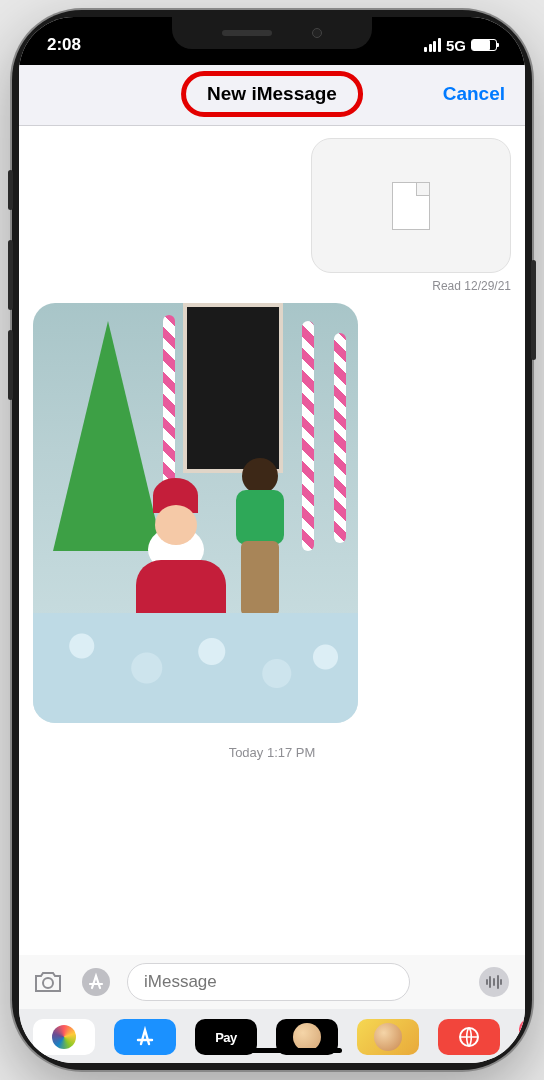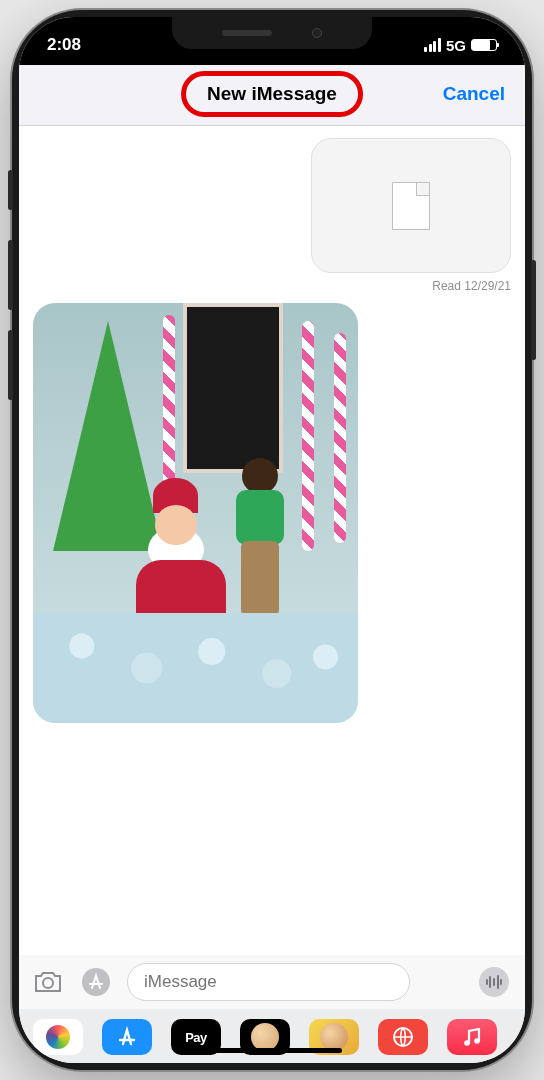--- a/index.html
+++ b/index.html
@@ -218,21 +218,21 @@
     }
 
     .app-drawer {
       background: #ecedef;
       padding: 10px 14px 8px;
       display: flex;
       gap: 19px;
       align-items: center;
     }
     .app-icon {
-      width: 50px;
+      width: 62px;
       height: 36px;
       border-radius: 10px;
       display: flex;
       align-items: center;
       justify-content: center;
       font-size: 20px;
       flex-shrink: 0;
     }
     .app-photos { background: #fff; }
     .photos-flower { width: 24px; height: 24px; border-radius: 50%; background: conic-gradient(#ff595e, #ffca3a, #8ac926, #1982c4, #6a4c93, #ff595e); }
@@ -332,20 +332,21 @@
             </div>
             <div class="photo-child">
               <div class="child-head"></div>
               <div class="child-shirt"></div>
               <div class="child-pants"></div>
             </div>
             <div class="photo-snow"></div>
           </div>
         </div>
 
+        <div class="timestamp-line">Today 1:17 PM</div>
       </div>
 
       <div class="compose-row">
         <div class="camera-btn">
           <svg width="30" height="26" viewBox="0 0 30 26">
               <path fill="none" stroke="#8e8e93" stroke-width="2" d="M3 7h5l2-3h10l2 3h5v15H3z"></path>
               <circle cx="15" cy="14" r="5" fill="none" stroke="#8e8e93" stroke-width="2"></circle>
             </svg>
         </div>
         <div class="apps-btn">

